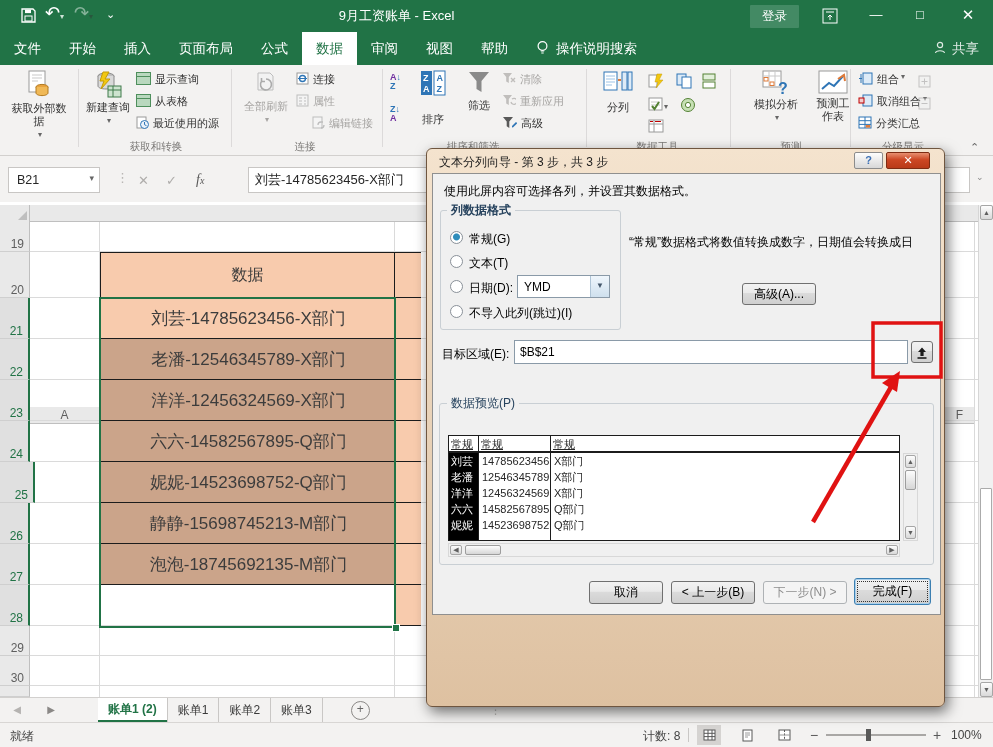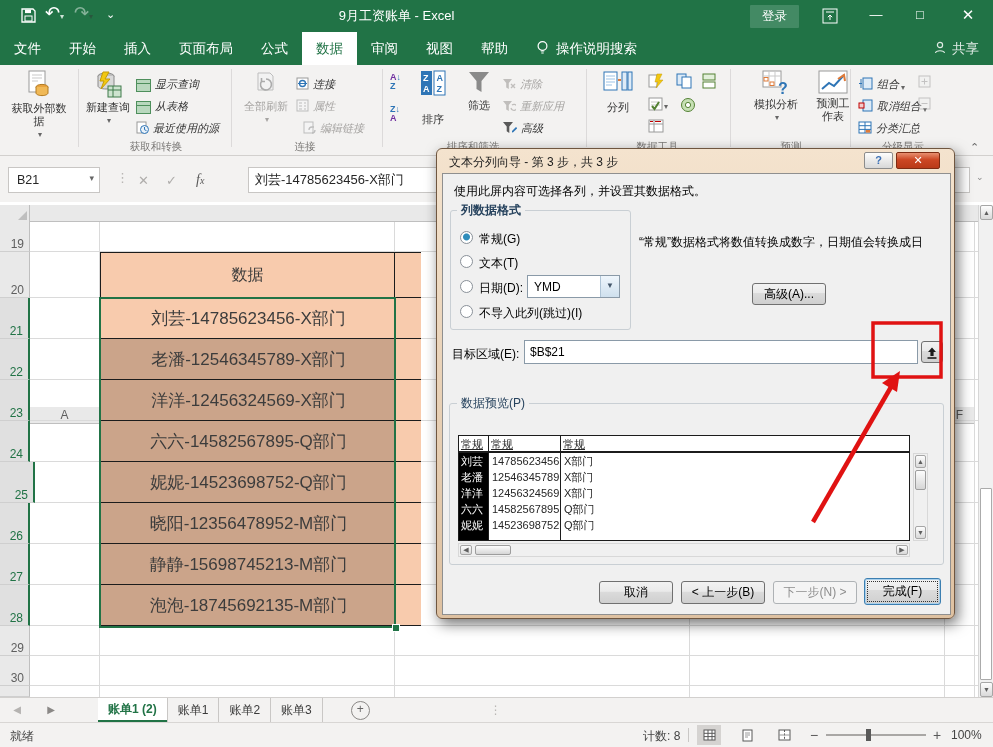--- a/index.html
+++ b/index.html
@@ -14,21 +14,21 @@
   .login-btn{background:#438a64;color:#fff;font-size:12.5px;padding:3px 12px;border-radius:1px;}
   
   .menubar{left:0;top:32px;width:993px;height:33px;background:#217346;display:flex;align-items:stretch;}
   .mtab{color:#fff;font-size:13.5px;padding:0 14px;display:flex;align-items:center;}
   .mtab.active{background:#fff;color:#217346;}
   
   .ribbon{left:0;top:65px;width:993px;height:90px;background:#F3F2F1;border-bottom:1px solid #D2D0CE;}
   .rg-sep{width:1px;background:#DCDADA;top:4px;height:78px;}
   .rg-label{font-size:10.5px;color:#7A7876;text-align:center;top:75px;}
   .bigbtn{display:flex;flex-direction:column;align-items:center;font-size:11px;color:#333;text-align:center;line-height:13px;}
-  .smbtn{display:flex;align-items:flex-end;font-size:11px;color:#333;white-space:nowrap;height:20px;font-style:italic;}
+  .smbtn{display:flex;align-items:flex-start;font-size:11px;color:#333;white-space:nowrap;height:20px;}
   .gray{color:#A6A4A2;}
   .dd{font-size:8px;color:#666;margin-left:2px;}
   .dd-w{font-size:8px;color:#333;}
   .tbl-ico{width:13px;height:11px;border:1px solid #4E8F5C;background:
      linear-gradient(#4E8F5C,#4E8F5C) 0 3px/13px 1px no-repeat,
      linear-gradient(#B9D8BE,#B9D8BE);margin-right:4px;}
   
   .frmrow{left:0;top:156px;width:993px;height:46px;background:#F3F2F1;border-bottom:1px solid #C6C6C6;}
   .namebox{left:8px;top:11px;width:92px;height:26px;background:#fff;border:1px solid #C8C6C4;font-size:12.5px;
            display:flex;align-items:center;padding-left:8px;box-sizing:border-box;}
@@ -39,21 +39,21 @@
           font-size:12px;color:#5E5E5E;text-align:center;line-height:17px;box-sizing:border-box;}
   .rowhdr{left:0;width:30px;background:#E9E9E9;border-right:1px solid #BFBFBF;border-bottom:1px solid #CFCFCF;
           font-size:12px;color:#5E5E5E;text-align:right;padding-right:5px;box-sizing:border-box;
           display:flex;align-items:flex-end;justify-content:flex-end;}
   .rowhdr.sel{background:#E0E0E0;color:#217346;border-right:2px solid #217346;}
   .gridline-h{left:30px;width:948px;height:1px;background:#DADADA;}
   .gridline-v{top:222px;height:475px;width:1px;background:#DADADA;}
   .cellB{left:0;width:295px;height:41px;box-sizing:border-box;border-bottom:1px solid #1c1c1c;
          display:flex;align-items:center;justify-content:center;font-size:17px;color:#3C3C3C;}
   
-  .dlg{left:436px;top:148px;width:519px;height:471px;border-radius:6px;
+  .dlg{left:426px;top:148px;width:519px;height:559px;border-radius:6px;
        background:linear-gradient(#F4E3CE,#DEC1A1);border:1px solid #6F5640;
        box-shadow:3px 5px 14px rgba(0,0,0,.55);box-sizing:border-box;z-index:50;}
   .dlg-title{left:12px;top:5px;font-size:12px;color:#1d1d1d;}
   .dlg-panel{left:5px;top:24px;width:509px;height:442px;background:#F0F0F0;border:1px solid #8F8F8F;box-sizing:border-box;}
   .gb{border:1px solid #C9CFD4;border-radius:3px;box-sizing:border-box;}
   .gb-label{font-size:12px;color:#27435E;background:#F0F0F0;padding:0 4px;line-height:12px;}
   .radio{width:13px;height:13px;border:1px solid #8A9199;border-radius:50%;background:#fff;box-sizing:border-box;}
   .radio.on{background:radial-gradient(circle at 50% 45%,#2F8DBB 0 3px,#fff 4px);}
   .dtext{font-size:12px;color:#000;}
   .btn7{background:linear-gradient(#F2F2F2,#EAEAEA 45%,#DBDBDB 46%,#CFCFCF);border:1px solid #707070;border-radius:3px;
@@ -188,21 +188,21 @@
           </svg></span>
       <span>连接</span>
     </div>
     <div class="abs smbtn gray" style="left:296px;top:29px;">
       <span style="margin-right:4px;"><svg width="13" height="13" viewBox="0 0 13 13">
             <rect x="1" y="1" width="11" height="11" fill="#F4F4F4" stroke="#BDBDBD"></rect>
             <path d="M3 4h3M3 7h3M3 10h3M8 4h2M8 7h2M8 10h2" stroke="#BDBDBD"></path>
           </svg></span>
       <span>属性</span>
     </div>
-    <div class="abs smbtn gray" style="left:303px;top:51px;">
+    <div class="abs smbtn gray" style="left:312px;top:51px;">
       <span style="margin-right:4px;"><svg width="13" height="13" viewBox="0 0 13 13">
             <rect x="1" y="1" width="9" height="11" fill="#F4F4F4" stroke="#BDBDBD"></rect>
             <path d="M6 9a3 3 0 0 1 3-3h2M9 12a3 3 0 0 0 3-3" fill="none" stroke="#BDBDBD" stroke-width="1.3"></path>
           </svg></span>
       <span>编辑链接</span>
     </div>
     <div class="abs rg-label" style="left:240px;width:130px;">连接</div>
     <div class="abs rg-sep" style="left:382px;"></div>
 
     <div class="abs" style="left:390px;top:8px;font-size:9px;font-weight:bold;line-height:9px;">
@@ -427,23 +427,20 @@
       <div class="cellB" style="background:#CBA48A;">
           <span>洋洋-12456324569-X部门</span>
         </div>
       <div class="cellB" style="background:#CBA48A;">
           <span>六六-14582567895-Q部门</span>
         </div>
       <div class="cellB" style="background:#CBA48A;">
           <span>妮妮-14523698752-Q部门</span>
         </div>
       <div class="cellB" style="background:#CBA48A;">
-          <span>晓阳-12356478952-M部门</span>
-        </div>
-      <div class="cellB" style="background:#CBA48A;">
           <span>静静-15698745213-M部门</span>
         </div>
       <div class="cellB" style="background:#CBA48A;">
           <span>泡泡-18745692135-M部门</span>
         </div>
     </div>
 
     <div class="abs" style="left:99px;top:95px;width:297px;height:331px;border:2px solid #217346;box-sizing:border-box;pointer-events:none;"></div>
     <div class="abs" style="left:392px;top:422px;width:6px;height:6px;background:#217346;border:1px solid #fff;box-sizing:content-box;"></div>
   </div>

